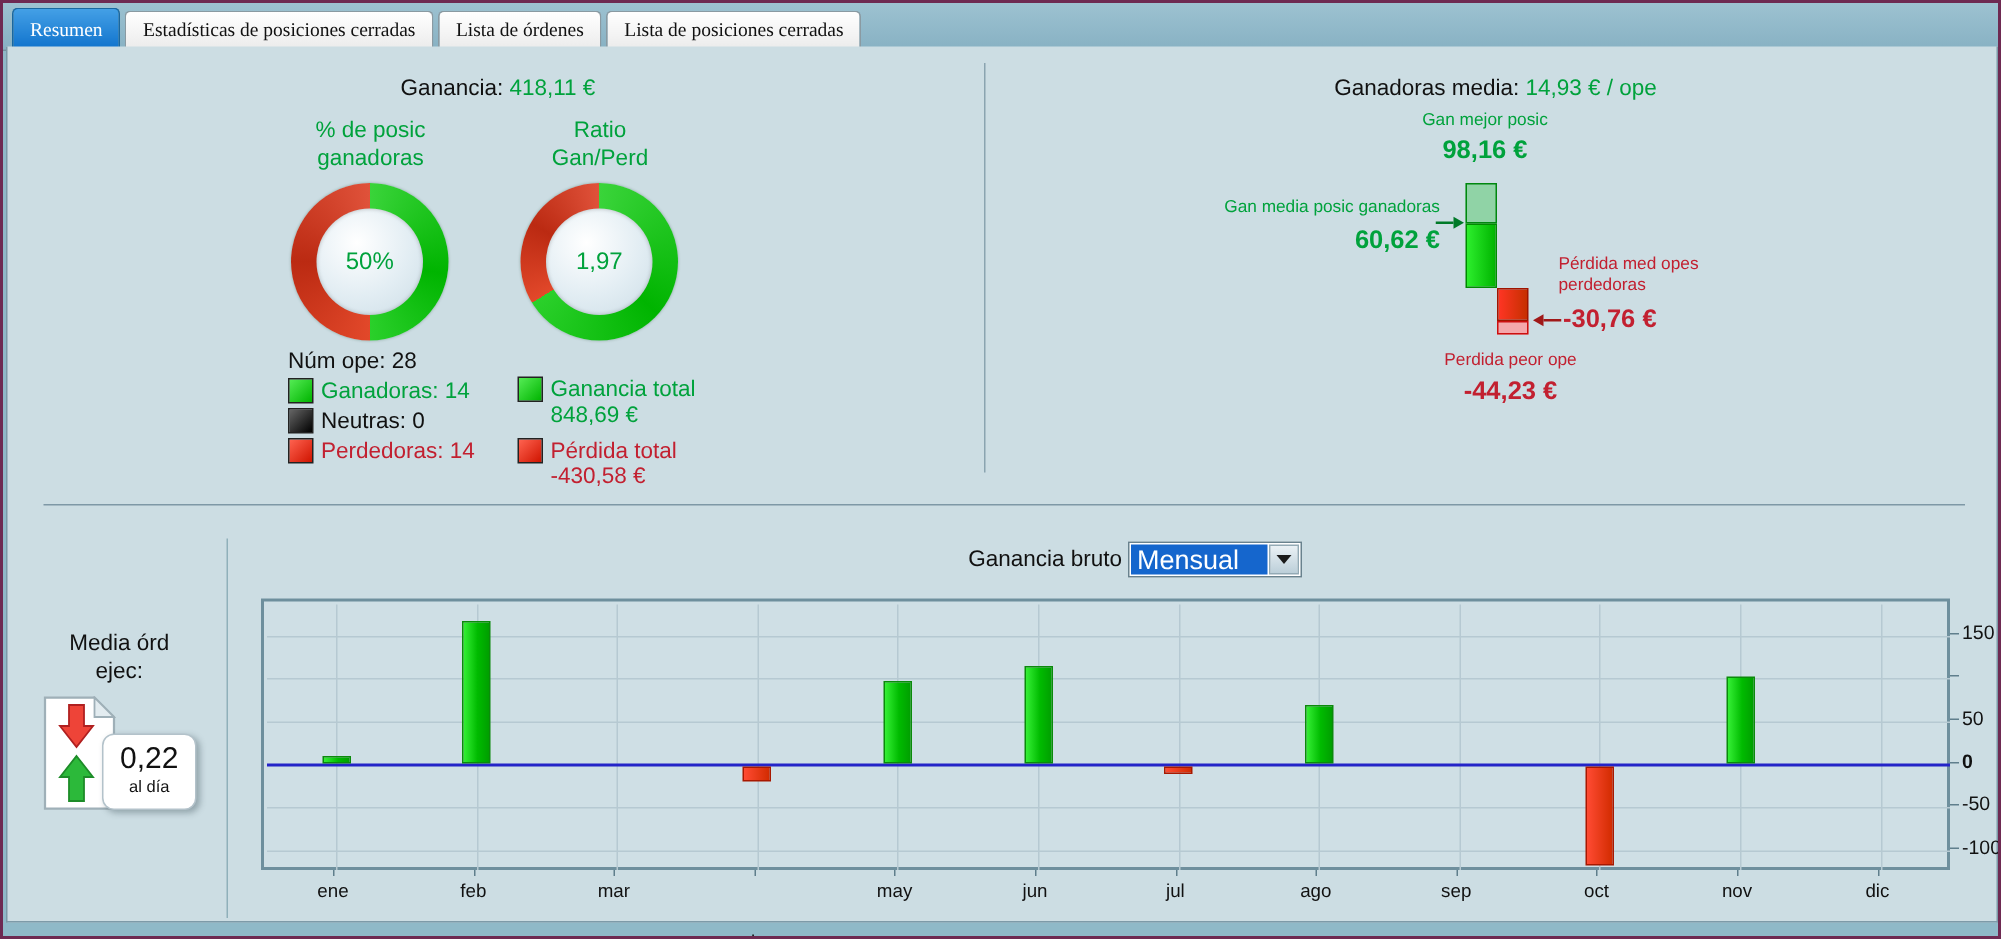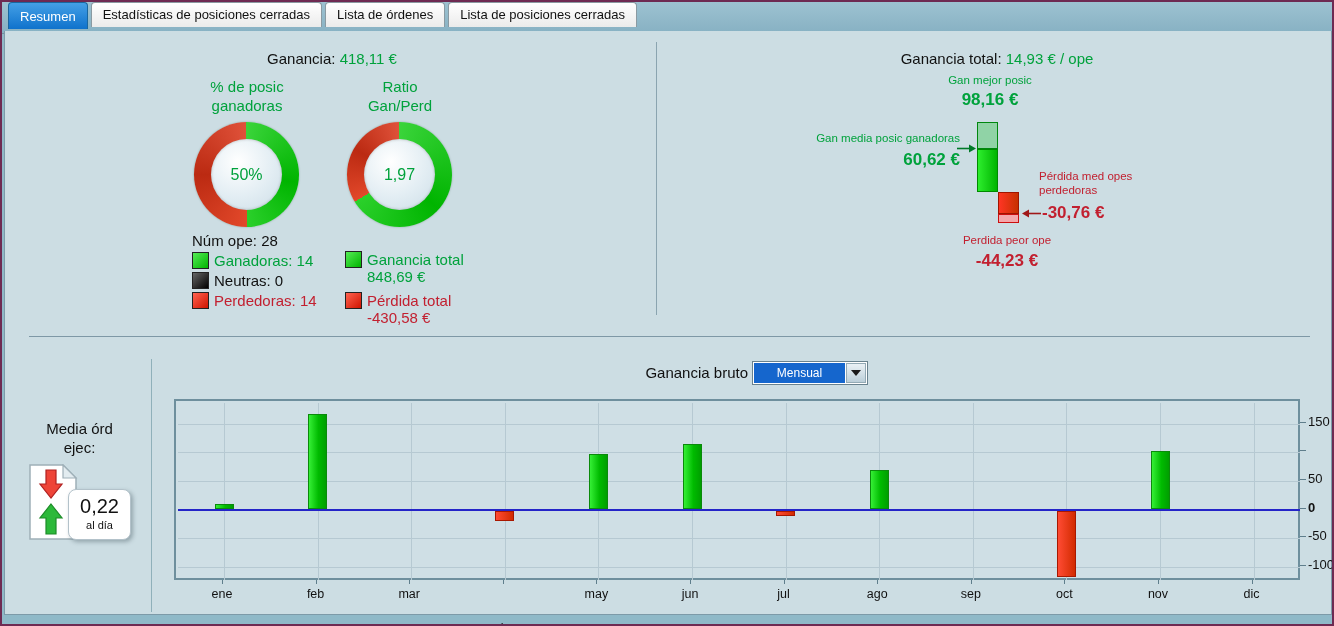--- a/index.html
+++ b/index.html
@@ -8,21 +8,21 @@
     position:relative;width:1334px;height:626px;
     background:#8fb9c8;border:2px solid #6e2a52;overflow:hidden;
     font-family:"Liberation Sans", sans-serif;color:#111;
   }
   .abs{position:absolute;}
   
   .tabstrip{
     position:absolute;left:0;top:0;width:100%;height:32px;
     background:linear-gradient(#9dc2d1,#87b1c3);
     border-bottom:1px solid #72919e;
-    display:flex;align-items:flex-start;padding-left:6px;
+    display:flex;align-items:flex-end;padding-left:6px;font-family:Liberation Serif, serif;
   }
   .tab{
     font-size:13px;padding:4px 11px 5px;margin-right:3px;
     background:linear-gradient(#ffffff,#ebebeb);
     border:1px solid #8a9aa2;border-bottom:none;
     border-radius:4px 4px 0 0;color:#111;cursor:pointer;white-space:nowrap;
   }
   .tab.active{
     background:linear-gradient(#44a0e6,#0f72cc);
     border-color:#19679f;color:#fff;padding-top:6px;
@@ -62,22 +62,22 @@
   .wf-best{background:rgba(70,200,90,.45);border:1px solid #00870f;}
   .wf-avgwin{background:linear-gradient(90deg,#2dee2d,#00b400);border:1px solid #008a00;}
   .wf-avgloss{background:linear-gradient(90deg,#ff3524,#c63000);border:1px solid #a01400;}
   .wf-worst{background:#f4a7ab;border:1px solid #cc0f0f;}
   
   .select{
     position:absolute;left:750px;top:359px;width:116px;height:24px;
     background:#fff;border:1px solid #69828e;display:flex;padding:1px;cursor:pointer;
   }
   .select-value{
-    flex:1;background:#1566cd;color:#fff;font-size:12px;
-    padding:2px 4px;line-height:16px;overflow:hidden;white-space:nowrap;text-align:center;
+    flex:1;background:#1566cd;color:#fff;font-size:18px;
+    padding:2px 4px;line-height:16px;overflow:hidden;white-space:nowrap;
   }
   .select-btn{
     width:20px;margin-left:1px;background:linear-gradient(#eaf1f5,#bccfd9);
     border:1px solid #93aab5;display:flex;align-items:center;justify-content:center;
   }
   .select-btn i{display:block;width:0;height:0;border-left:5px solid transparent;border-right:5px solid transparent;border-top:6px solid #1a1a1a;}
   
   .plot{
     position:absolute;left:172px;top:397px;width:1126px;height:181px;
     border:2px solid #6e8f9d;background:#cfdfe5;
@@ -167,21 +167,21 @@
       <span class="t-red">
         <span>Pérdida total</span><br>
         <span>-430,58 €</span>
       </span>
     </div>
   </div>
 
   <div class="abs divider" style="left:654px;top:40px;width:1px;height:273px;"></div>
 
   <div class="abs title15 center" style="left:795px;top:48px;width:400px;">
-    <span class="t-black">Ganancia total:</span>
+    <span class="t-black">Ganadoras media:</span>
     <span class="t-green">14,93 € / ope</span>
   </div>
 
   <div class="abs small11 center t-green" style="left:910px;top:72px;width:156px;">Gan mejor posic</div>
   <div class="abs big17 center t-green" style="left:910px;top:88px;width:156px;">98,16 €</div>
 
   <div class="wf wf-best" id="wf-best" style="left: 975px; top: 120.1px; height: 26.8px;"></div>
   <div class="wf wf-avgwin" id="wf-avgwin" style="left: 975px; top: 146.8px; height: 43.2px;"></div>
   <div class="wf wf-avgloss" id="wf-avgloss" style="left: 996px; top: 190px; height: 21.9px;"></div>
   <div class="wf wf-worst" id="wf-worst" style="left: 996px; top: 211.9px; height: 9.6px;"></div>

